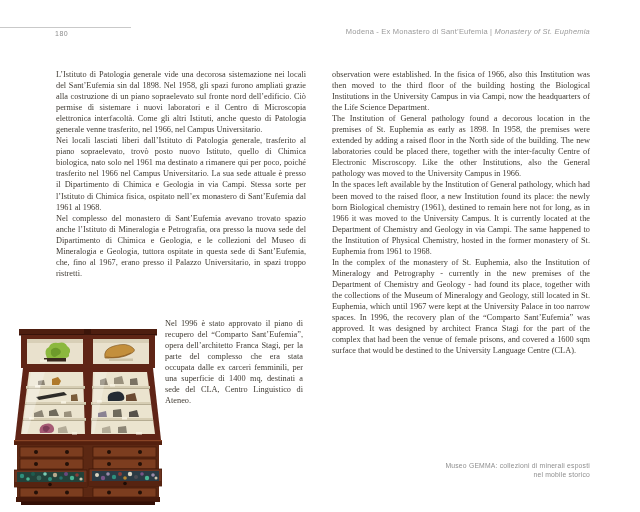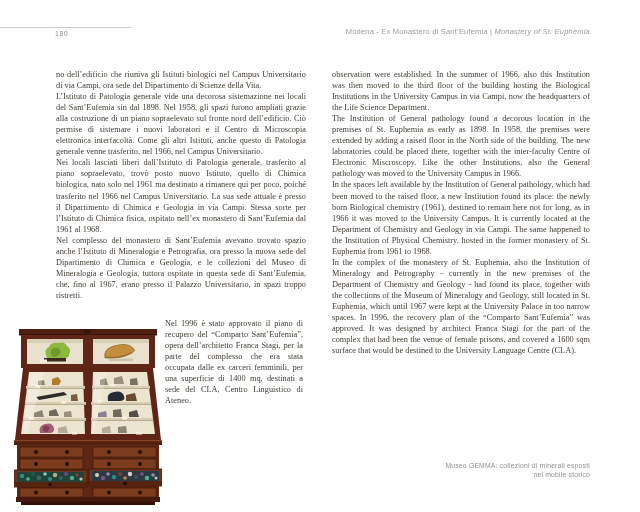--- a/index.html
+++ b/index.html
@@ -53,32 +53,31 @@
 <div class="page">
 
   <div class="header-rule"></div>
   <div class="page-number">180</div>
 
   <div class="running-header">
     <span>Modena - Ex Monastero di Sant’Eufemia</span><span> | </span><span class="it">Monastery of St. Euphemia</span>
   </div>
 
   <div class="textcol col-left">
-    <p>no dell’edificio che riuniva gli Istituti biologici nel Campus Universitario di via Campi, ora sede del Dipartimento di Scienze della Vita.</p>
     <p>L’Istituto di Patologia generale vide una decorosa sistemazione nei locali del Sant’Eufemia sin dal 1898. Nel 1958, gli spazi furono ampliati grazie alla costruzione di un piano sopraelevato sul fronte nord dell’edificio. Ciò permise di sistemare i nuovi laboratori e il Centro di Microscopia elettronica interfacoltà. Come gli altri Istituti, anche questo di Patologia generale venne trasferito, nel 1966, nel Campus Universitario.</p>
     <p>Nei locali lasciati liberi dall’Istituto di Patologia generale, trasferito al piano sopraelevato, trovò posto nuovo Istituto, quello di Chimica biologica, nato solo nel 1961 ma destinato a rimanere qui per poco, poiché trasferito nel 1966 nel Campus Universitario. La sua sede attuale è presso il Dipartimento di Chimica e Geologia in via Campi. Stessa sorte per l’Istituto di Chimica fisica, ospitato nell’ex monastero di Sant’Eufemia dal 1961 al 1968.</p>
     <p>Nel complesso del monastero di Sant’Eufemia avevano trovato spazio anche l’Istituto di Mineralogia e Petrografia, ora presso la nuova sede del Dipartimento di Chimica e Geologia, e le collezioni del Museo di Mineralogia e Geologia, tuttora ospitate in questa sede di Sant’Eufemia, che, fino al 1967, erano presso il Palazzo Universitario, in spazi troppo ristretti.</p>
   </div>
 
   <div class="textcol col-left-narrow">
     <p>Nel 1996 è stato approvato il piano di recupero del “Comparto Sant’Eufemia”, opera dell’architetto Franca Stagi, per la parte del complesso che era stata occupata dalle ex carceri femminili, per una superficie di 1400 mq, destinati a sede del CLA, Centro Linguistico di Ateneo.</p>
   </div>
 
   <div class="textcol col-right">
-    <p>observation were established. In the summer of 1966, also this Institution was then moved to the third floor of the building hosting the Biological Institutions in the University Campus in via Campi, now the headquarters of the Life Science Department.</p>
+    <p>observation were established. In the fisica of 1966, also this Institution was then moved to the third floor of the building hosting the Biological Institutions in the University Campus in via Campi, now the headquarters of the Life Science Department.</p>
     <p>The Institution of General pathology found a decorous location in the premises of St. Euphemia as early as 1898. In 1958, the premises were extended by adding a raised floor in the North side of the building. The new laboratories could be placed there, together with the inter-faculty Centre of Electronic Miscroscopy. Like the other Institutions, also the General pathology was moved to the University Campus in 1966.</p>
     <p>In the spaces left available by the Institution of General pathology, which had been moved to the raised floor, a new Institution found its place: the newly born Biological chemistry (1961), destined to remain here not for long, as in 1966 it was moved to the University Campus. It is currently located at the Department of Chemistry and Geology in via Campi. The same happened to the Institution of Physical Chemistry, hosted in the former monastery of St. Euphemia from 1961 to 1968.</p>
     <p>In the complex of the monastery of St. Euphemia, also the Institution of Mineralogy and Petrography - currently in the new premises of the Department of Chemistry and Geology - had found its place, together with the collections of the Museum of Mineralogy and Geology, still located in St. Euphemia, which until 1967 were kept at the University Palace in too narrow spaces. In 1996, the recovery plan of the “Comparto Sant’Eufemia” was approved. It was designed by architect Franca Stagi for the part of the complex that had been the venue of female prisons, and covered a 1600 sqm surface that would be destined to the University Language Centre (CLA).</p>
   </div>
 
   <figure class="photo">
     <svg viewBox="0 0 148 176" width="148" height="176">
 
       <rect x="5" y="0" width="138" height="6" fill="#4e1e10"></rect>
       <rect x="5" y="5" width="138" height="1.5" fill="#38130a"></rect>

